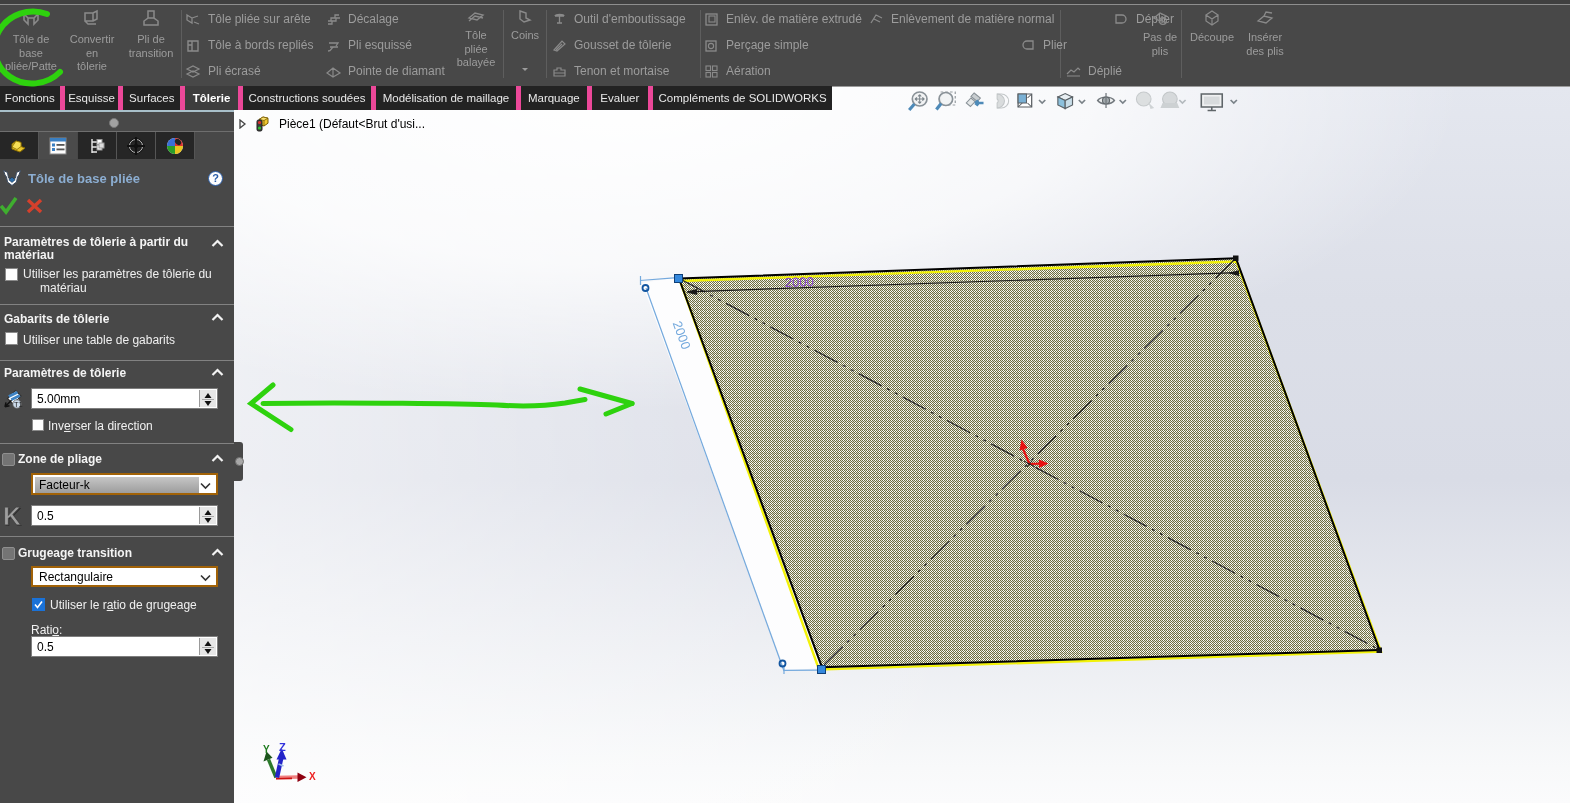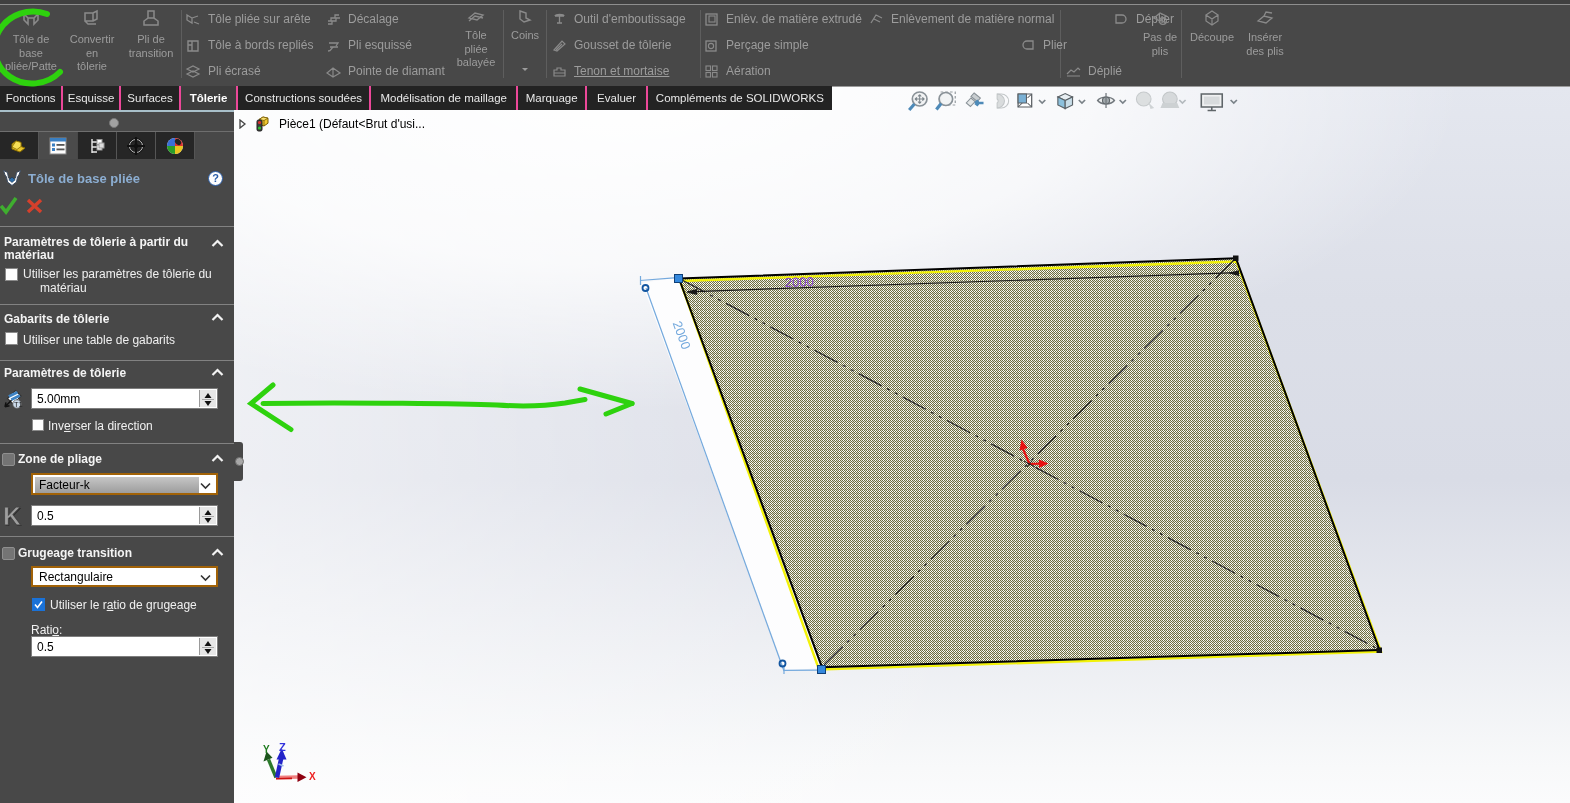--- a/index.html
+++ b/index.html
@@ -9,21 +9,21 @@
   #ribbon{left:0;top:0;width:1570px;height:86px;background:#484848;z-index:2;}
   #ribbon .topline{position:absolute;left:0;top:0;width:1570px;height:4px;background:#404040;border-bottom:1px solid #8e8e8e;}
   .rsep{position:absolute;top:10px;height:68px;width:1px;background:#5e5e5e;}
   .bigbtn{position:absolute;top:8px;text-align:center;color:#9c9c9c;font-size:11px;line-height:13.5px;}
   .bigbtn .bicon{margin:0 auto 3px auto;width:22px;height:22px;position:relative;}
   .srow{position:absolute;height:26px;color:#9c9c9c;font-size:12px;display:flex;align-items:center;}
   .srow .sicon{width:17px;height:17px;margin-right:6px;position:relative;flex:none;}
   
   #tabbar{left:0;top:86px;width:832px;height:24px;background:#191919;z-index:3;display:flex;}
   .tab{height:24px;display:flex;align-items:center;justify-content:center;color:#e8e8e8;font-size:11.5px;
-       background:#232323;border-right:2px solid #ec4899;white-space:nowrap;}
+       background:#232323;border-right:5px solid #ec4899;white-space:nowrap;}
   .tab.active{background:#3d3d3d;color:#fff;font-weight:bold;}
   
   #viewport{left:234px;top:86px;width:1336px;height:717px;z-index:0;
     background:
      radial-gradient(ellipse 1150px 450px at 30% 0%, rgba(255,255,255,1) 0%, rgba(255,255,255,.75) 40%, rgba(255,255,255,0) 72%),
      linear-gradient(90deg, rgba(255,255,255,.55) 0%, rgba(255,255,255,0) 55%),
      linear-gradient(180deg,#e4e7ef 0%,#dcdfe8 30%,#d9dce6 55%,#f8f9fa 95%,#fbfbfc 100%);}
   
   #panel{left:0;top:110px;width:234px;height:693px;background:#484848;z-index:3;
      border-top:2px solid #a8bfc9;color:#f0f0f0;font-size:12px;}
@@ -130,21 +130,21 @@
   <div class="srow" style="left:551px;top:6px;"><span class="sicon">
         <svg width="17" height="17" viewBox="0 0 17 17">
           <path d="M4 5 h9 M8.5 5 v7 M6 12 h5 M4 5 c0 -2 9 -2 9 0" fill="none" stroke="#8a8a8a" stroke-width="1.3"></path>
         </svg>
       </span>Outil d'emboutissage</div>
   <div class="srow" style="left:551px;top:32px;"><span class="sicon">
         <svg width="17" height="17" viewBox="0 0 17 17">
           <path d="M3 13 l8 -9 3 3 -8 7 z M5 13 l6 -6" fill="none" stroke="#8a8a8a" stroke-width="1.2"></path>
         </svg>
       </span>Gousset de tôlerie</div>
-  <div class="srow" style="left:551px;top:58px;text-decoration:underline;"><span class="sicon">
+  <div class="srow" style="left:551px;top:58px;"><span class="sicon">
         <svg width="17" height="17" viewBox="0 0 17 17">
           <path d="M3 7 h3 v-2 h4 v2 h4 v6 h-11 z M3 10 h11" fill="none" stroke="#8a8a8a" stroke-width="1.2"></path>
         </svg>
       </span>Tenon et mortaise</div>
   <div class="rsep" style="left:700px"></div>
 
   <div class="srow" style="left:703px;top:6px;"><span class="sicon">
         <svg width="17" height="17" viewBox="0 0 17 17">
           <rect x="3" y="3" width="11" height="11" fill="none" stroke="#8a8a8a" stroke-width="1.3"></rect>
           <rect x="6" y="5" width="6" height="6" fill="none" stroke="#8a8a8a" stroke-width="1.1"></rect>

